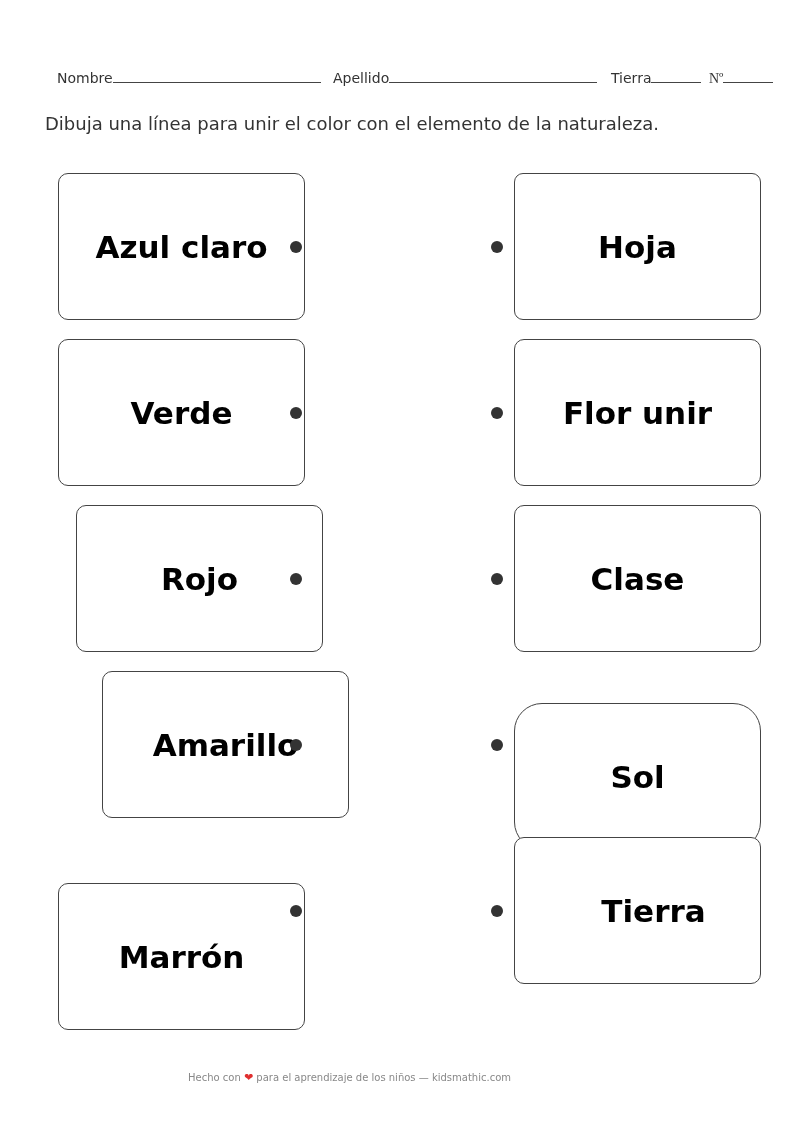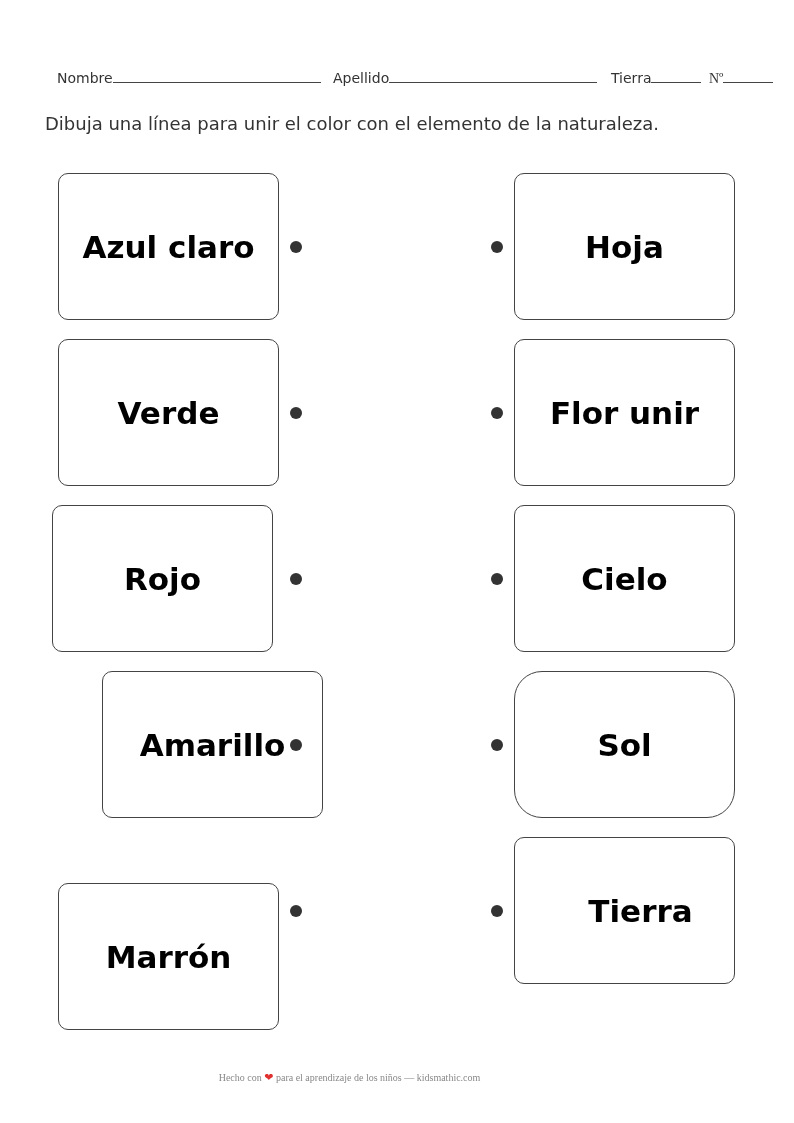--- a/index.html
+++ b/index.html
@@ -4,27 +4,27 @@
   <style>
     html, body { margin: 0; padding: 0; background: #ffffff; }
     body { width: 794px; height: 1123px; position: relative; overflow: hidden;
            font-family: "DejaVu Sans", sans-serif; color: #222; }
     .header { position: absolute; top: 68px; left: 57px; width: 720px; height: 20px;
               font-size: 14px; color: #333; }
     .field { position: absolute; top: 0; white-space: nowrap; }
     .field .line { display: inline-block; border-bottom: 1px solid #444; height: 14px; vertical-align: baseline; }
     .instructions { position: absolute; top: 113px; left: 0; width: 704px; text-align: center;
                     font-size: 18px; color: #333; }
-    .box { position: absolute; width: 221px; height: 147px; border: 1.5px solid #444;
+    .box { position: absolute; width: 247px; height: 147px; border: 1.5px solid #444;
            border-radius: 10px; box-sizing: border-box; display: flex; align-items: center;
            justify-content: center; background: #fff; }
     .box span { font-family: "DejaVu Sans", sans-serif; font-weight: bold; font-size: 31px; color: #000; }
     .dot { position: absolute; width: 12px; height: 12px; border-radius: 50%; background: #333; }
     .footer { position: absolute; top: 1071px; left: 0; width: 699px; text-align: center;
-              font-size: 10px; color: #888; font-family: Liberation Serif, serif; }
+              font-size: 10px; color: #888; }
     .heart { color: #e03030; font-size: 11px; }
   </style>
 </head>
 <body>
 
 <div class="header">
   <div class="field" style="left:0;">
     <span>Nombre</span><span class="line" style="width:208px;"></span>
   </div>
   <div class="field" style="left:276px;">
@@ -43,52 +43,52 @@
 <div class="box" style="left:58px; top:173px;">
     <span>Azul claro</span>
   </div>
 <div class="dot" style="left:290px; top:241px;"></div>
 
 <div class="box" style="left:58px; top:339px;justify-content:center;">
     <span>Verde</span>
   </div>
 <div class="dot" style="left:290px; top:407px;"></div>
 
-<div class="box" style="left:52px; top:505px;">
+<div class="box" style="left:76px; top:505px;">
     <span>Rojo</span>
   </div>
 <div class="dot" style="left:290px; top:573px;"></div>
 
 <div class="box" style="left:58px; top:671px;margin-left:44px;">
     <span>Amarillo</span>
   </div>
 <div class="dot" style="left:290px; top:739px;"></div>
 
 <div class="box" style="left:58px; top:837px;margin-top:46px;">
     <span>Marrón</span>
   </div>
 <div class="dot" style="left:290px; top:905px;"></div>
 
 <div class="dot" style="left:491px; top:241px;"></div>
-<div class="box" style="left:514px; top:173px;">
+<div class="box" style="left:514px; top:173px;border-radius:9px;">
     <span>Hoja</span>
   </div>
 
 <div class="dot" style="left:491px; top:407px;"></div>
 <div class="box" style="left:514px; top:339px;">
     <span>Flor unir</span>
   </div>
 
 <div class="dot" style="left:491px; top:573px;"></div>
 <div class="box" style="left:514px; top:505px;">
-    <span>Cielo</span>
+    <span>Clase</span>
   </div>
 
 <div class="dot" style="left:491px; top:739px;"></div>
-<div class="box" style="left:514px; top:671px;border-radius:28px;">
+<div class="box" style="left:514px; top:703px;border-radius:28px;">
     <span>Sol</span>
   </div>
 
 <div class="dot" style="left:491px; top:905px;"></div>
 <div class="box" style="left:514px; top:837px;padding-left:32px;">
     <span>Tierra</span>
   </div>
 
 <div class="footer">
   <span>Hecho con</span>

